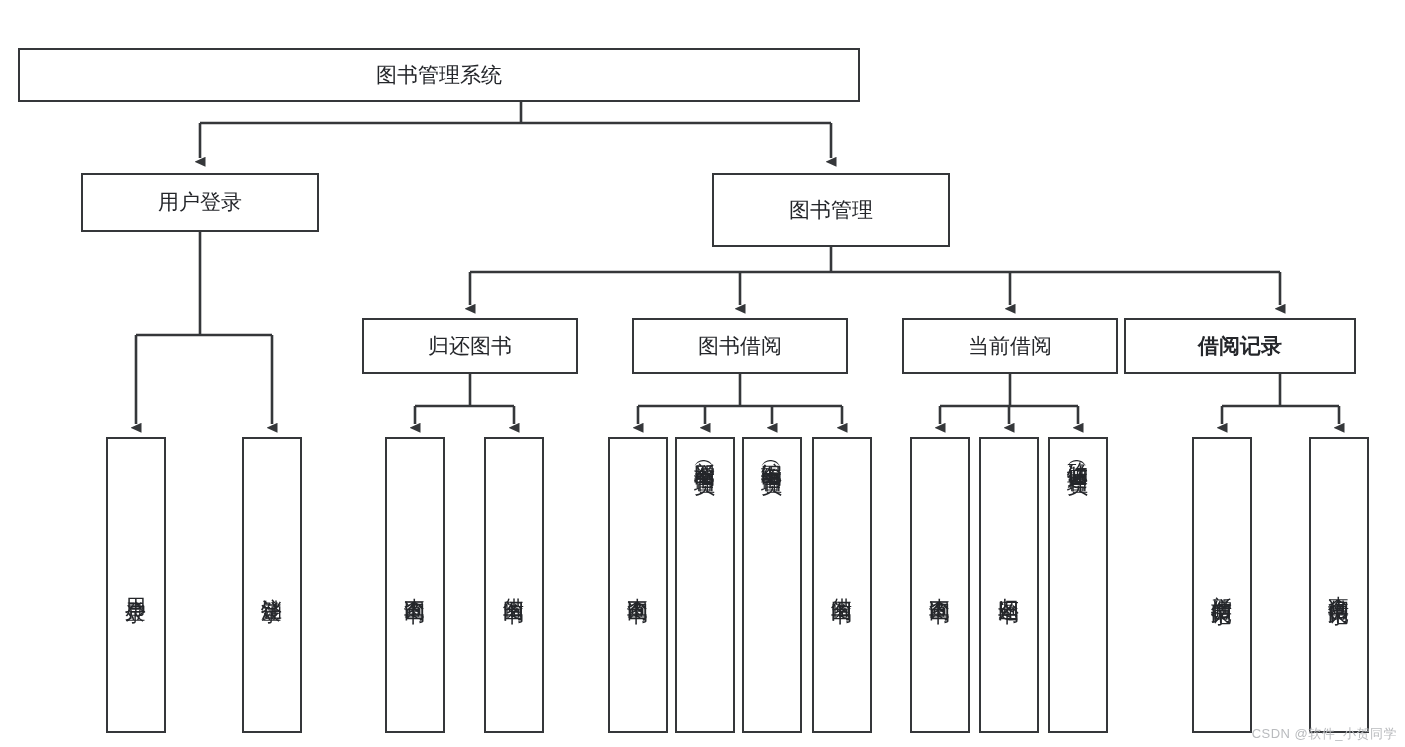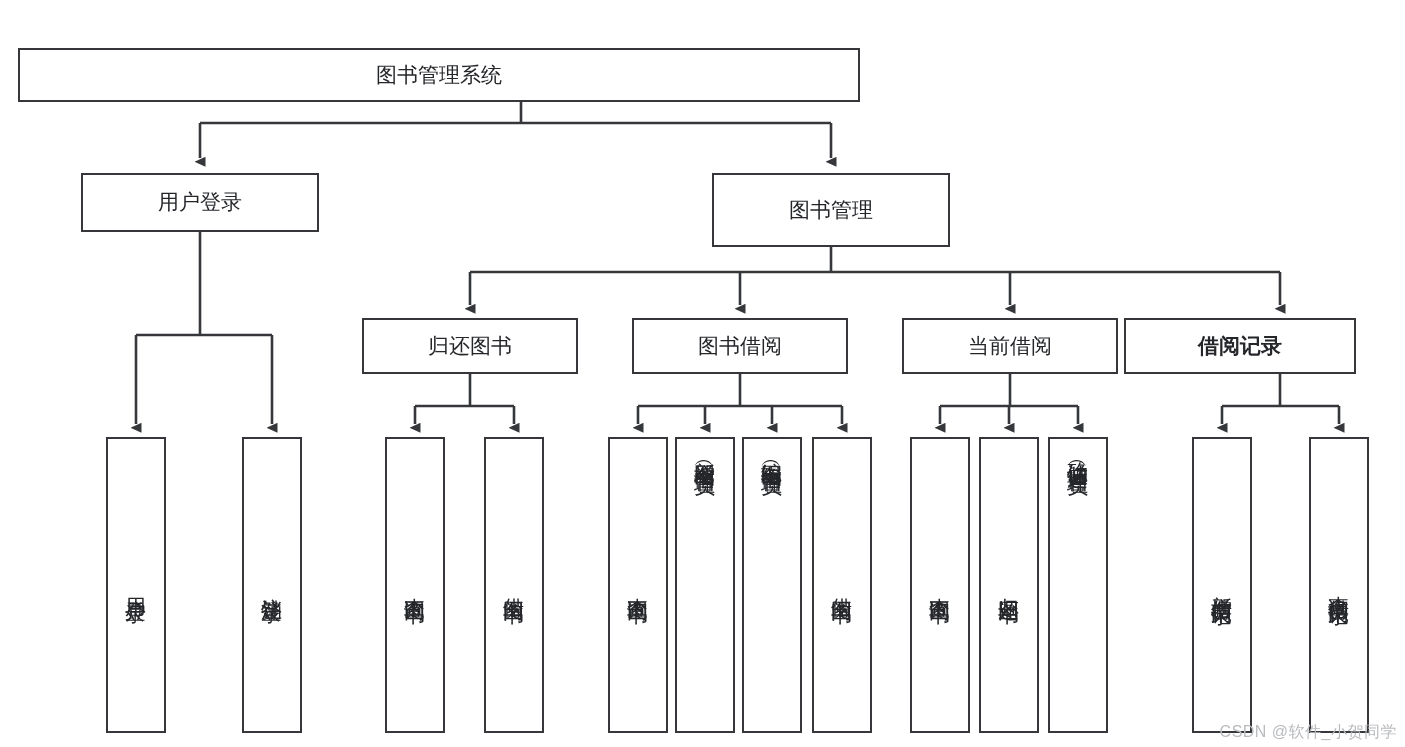--- a/index.html
+++ b/index.html
@@ -56,21 +56,21 @@
     left: 0;
     top: 0;
     width: 1405px;
     height: 747px;
     pointer-events: none;
   }
   #watermark {
     position: absolute;
     right: 8px;
     bottom: 4px;
-    font-size: 16px;
+    font-size: 13px;
     color: #b9bbbe;
     letter-spacing: 0.5px;
     user-select: none;
   }
 </style>
 </head>
 <body>
 
 <div id="canvas">
 

